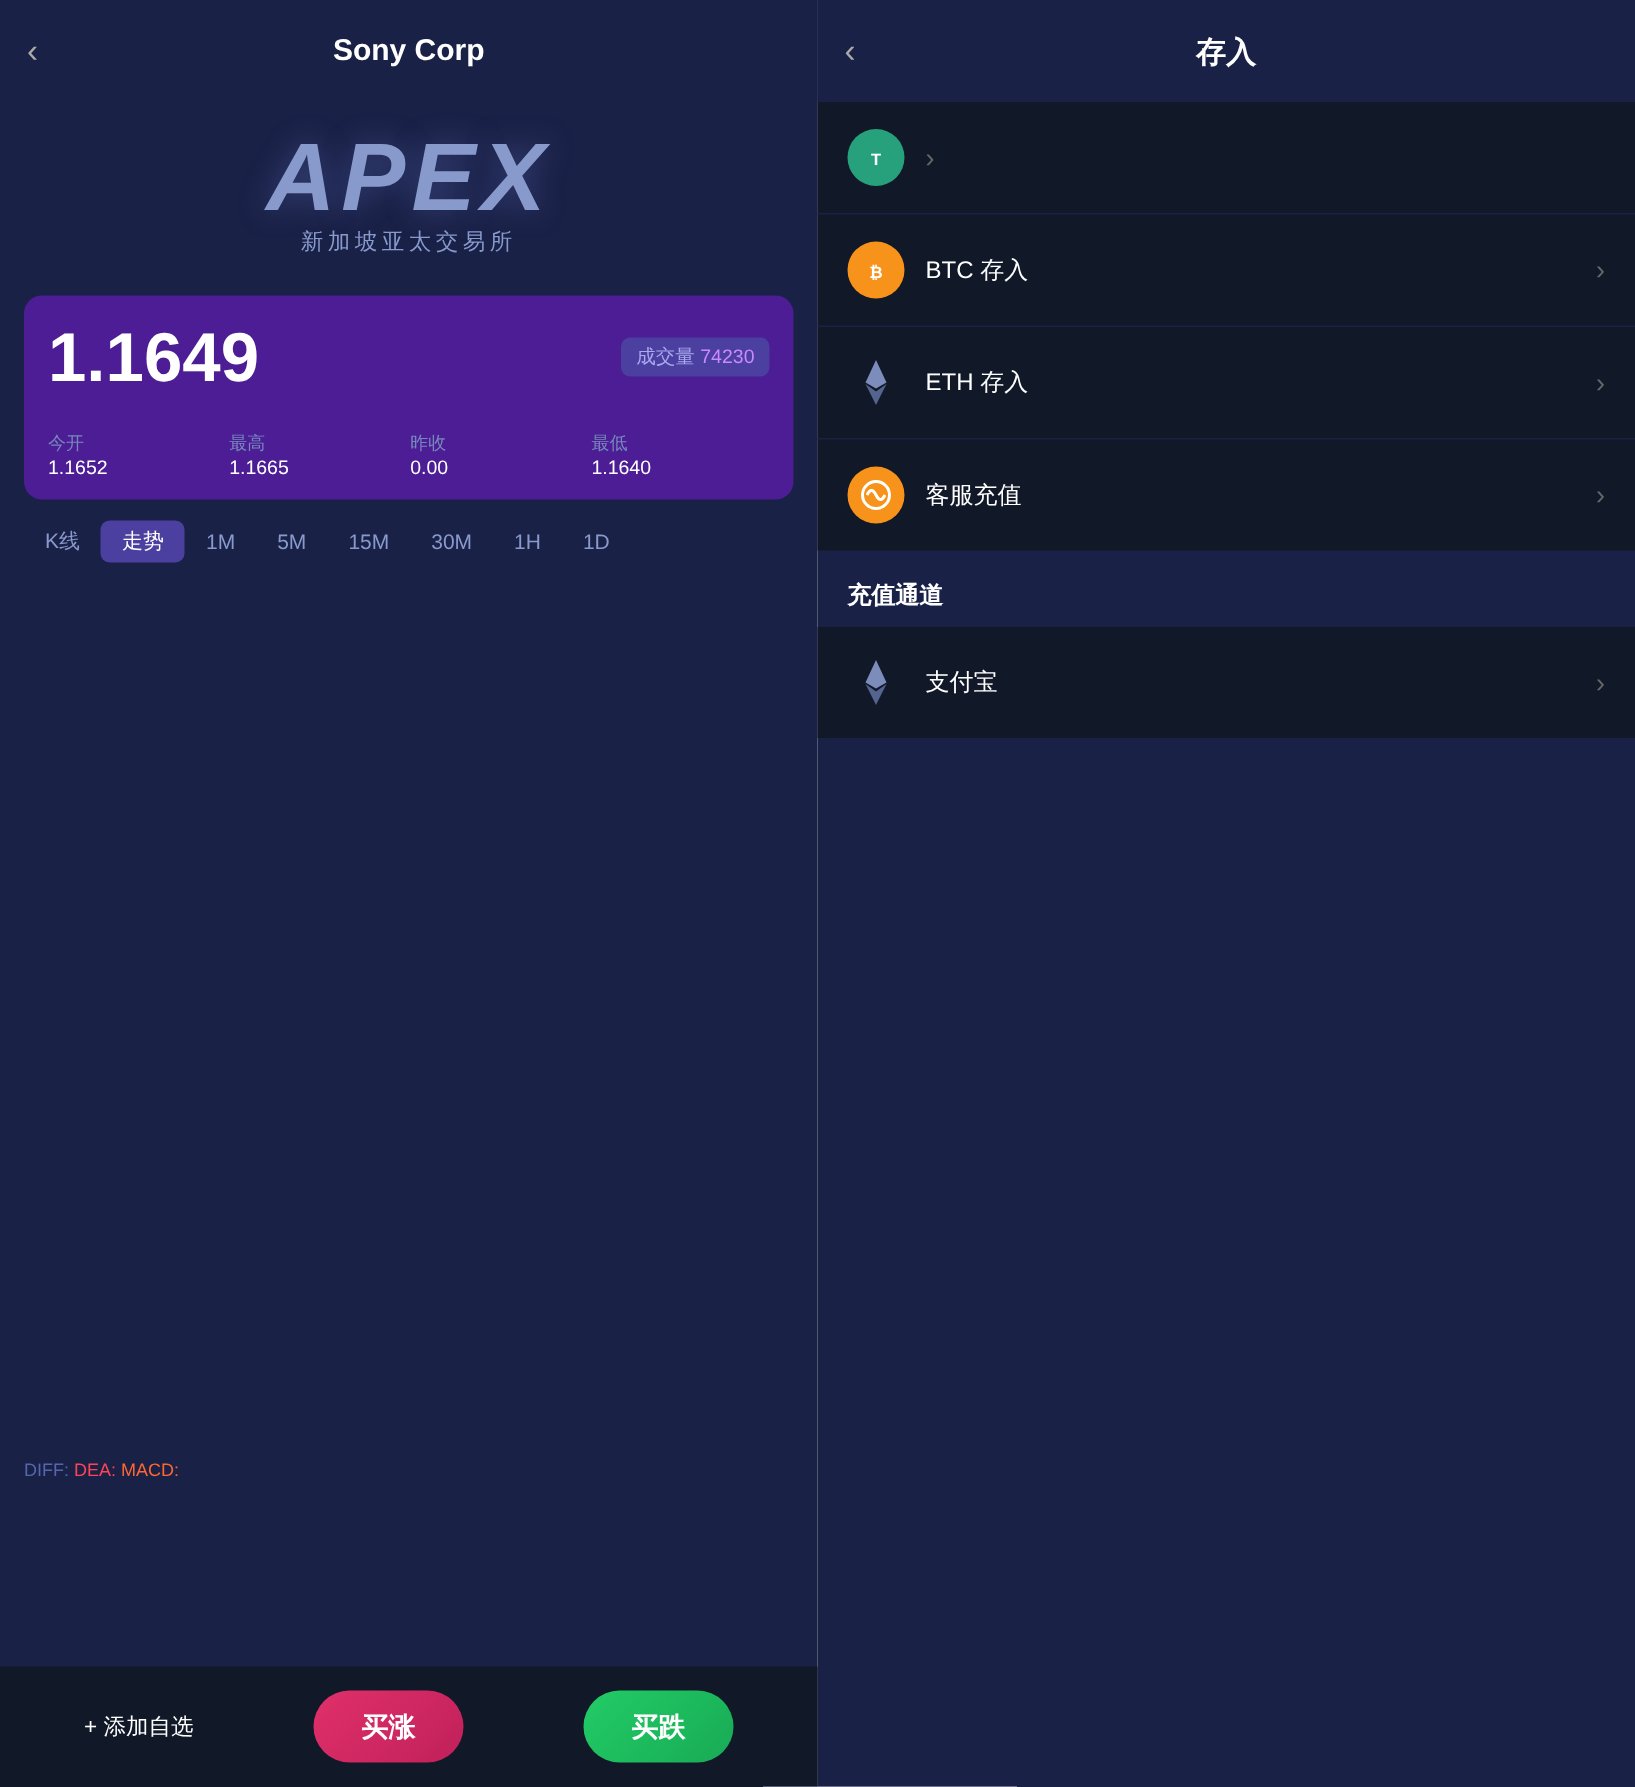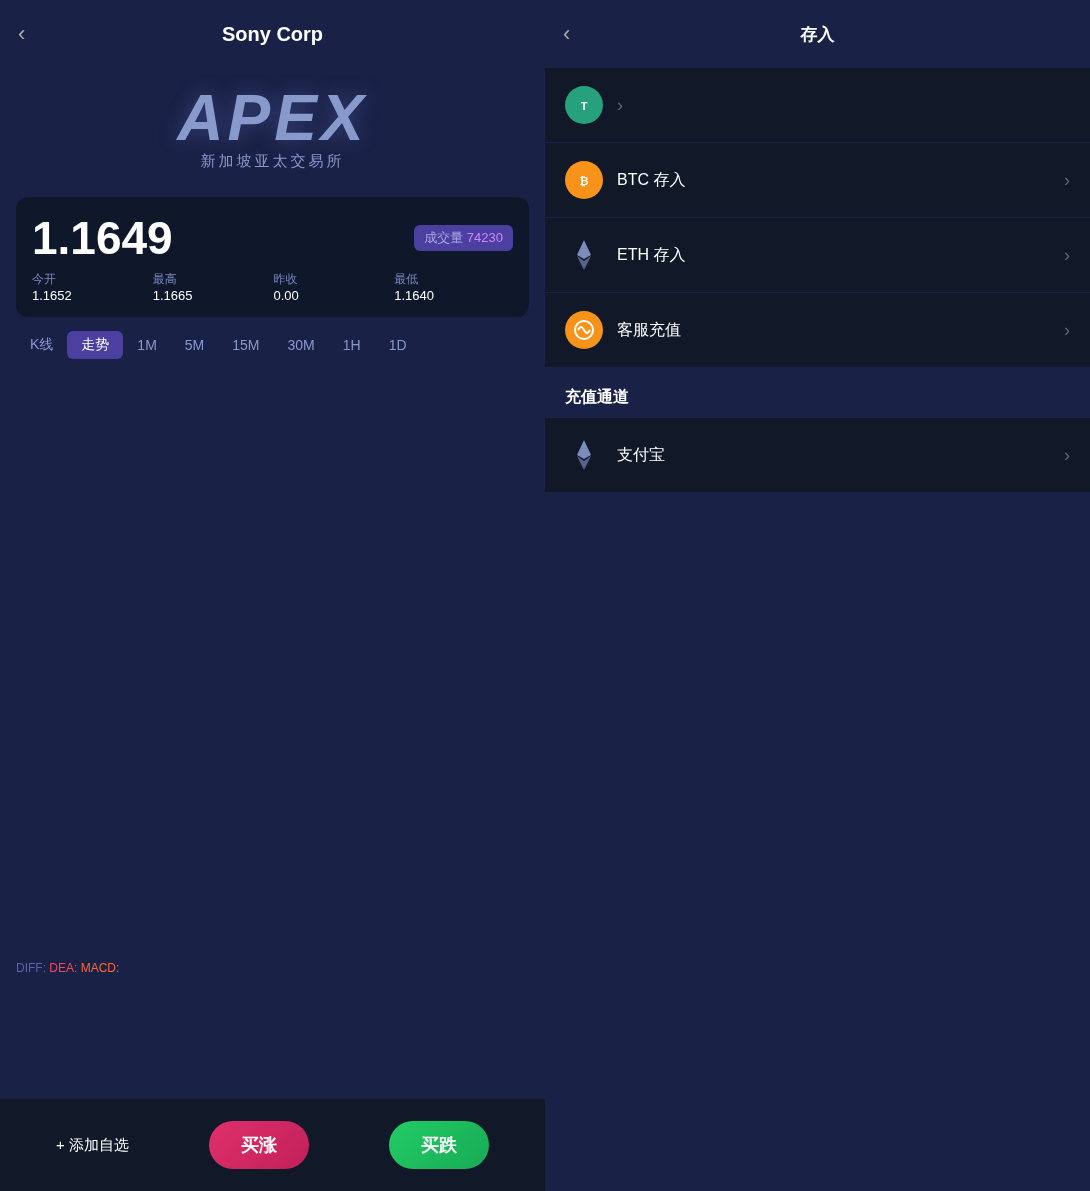--- a/index.html
+++ b/index.html
@@ -64,21 +64,21 @@
 
     .apex-subtitle {
       color: #8899cc;
       font-size: 15px;
       letter-spacing: 3px;
       margin-top: 2px;
     }
 
     .price-card {
       margin: 16px 16px 0;
-      background-color: #0f172a;
+      background-color: #4c1d95;
       border-radius: 12px;
       padding: 14px 16px;
     }
 
     .price-row {
       display: flex;
       align-items: center;
       justify-content: space-between;
     }
 
@@ -99,21 +99,21 @@
       color: #aaaaee;
     }
 
     .volume-value {
       color: #cc88ff;
     }
 
     .stats-grid {
       display: grid;
       grid-template-columns: 1fr 1fr 1fr 1fr;
-      margin-top: 6px;
+      margin-top: 22px;
       gap: 2px;
     }
 
     .stat-label {
       color: #7788bb;
       font-size: 12px;
     }
 
     .stat-value {
       color: #ffffff;
@@ -161,21 +161,21 @@
 
     .diff-dea {
       color: #ff4455;
     }
 
     .diff-macd {
       color: #ff6633;
     }
 
     .bottom-bar {
-      height: 92px;
+      height: 80px;
       background-color: #111827;
       display: flex;
       align-items: center;
       justify-content: space-around;
       padding: 0 16px;
     }
 
     .add-watchlist {
       color: #ffffff;
       font-size: 15px;
@@ -228,21 +228,21 @@
     .right-header-back {
       position: absolute;
       left: 18px;
       color: #aaa;
       font-size: 22px;
       cursor: pointer;
     }
 
     .right-header-title {
       color: #ffffff;
-      font-size: 17px;
+      font-size: 20px;
       font-weight: 600;
     }
 
     .section-label {
       color: #ffffff;
       font-size: 16px;
       font-weight: 600;
       padding: 20px 20px 10px;
     }
 

